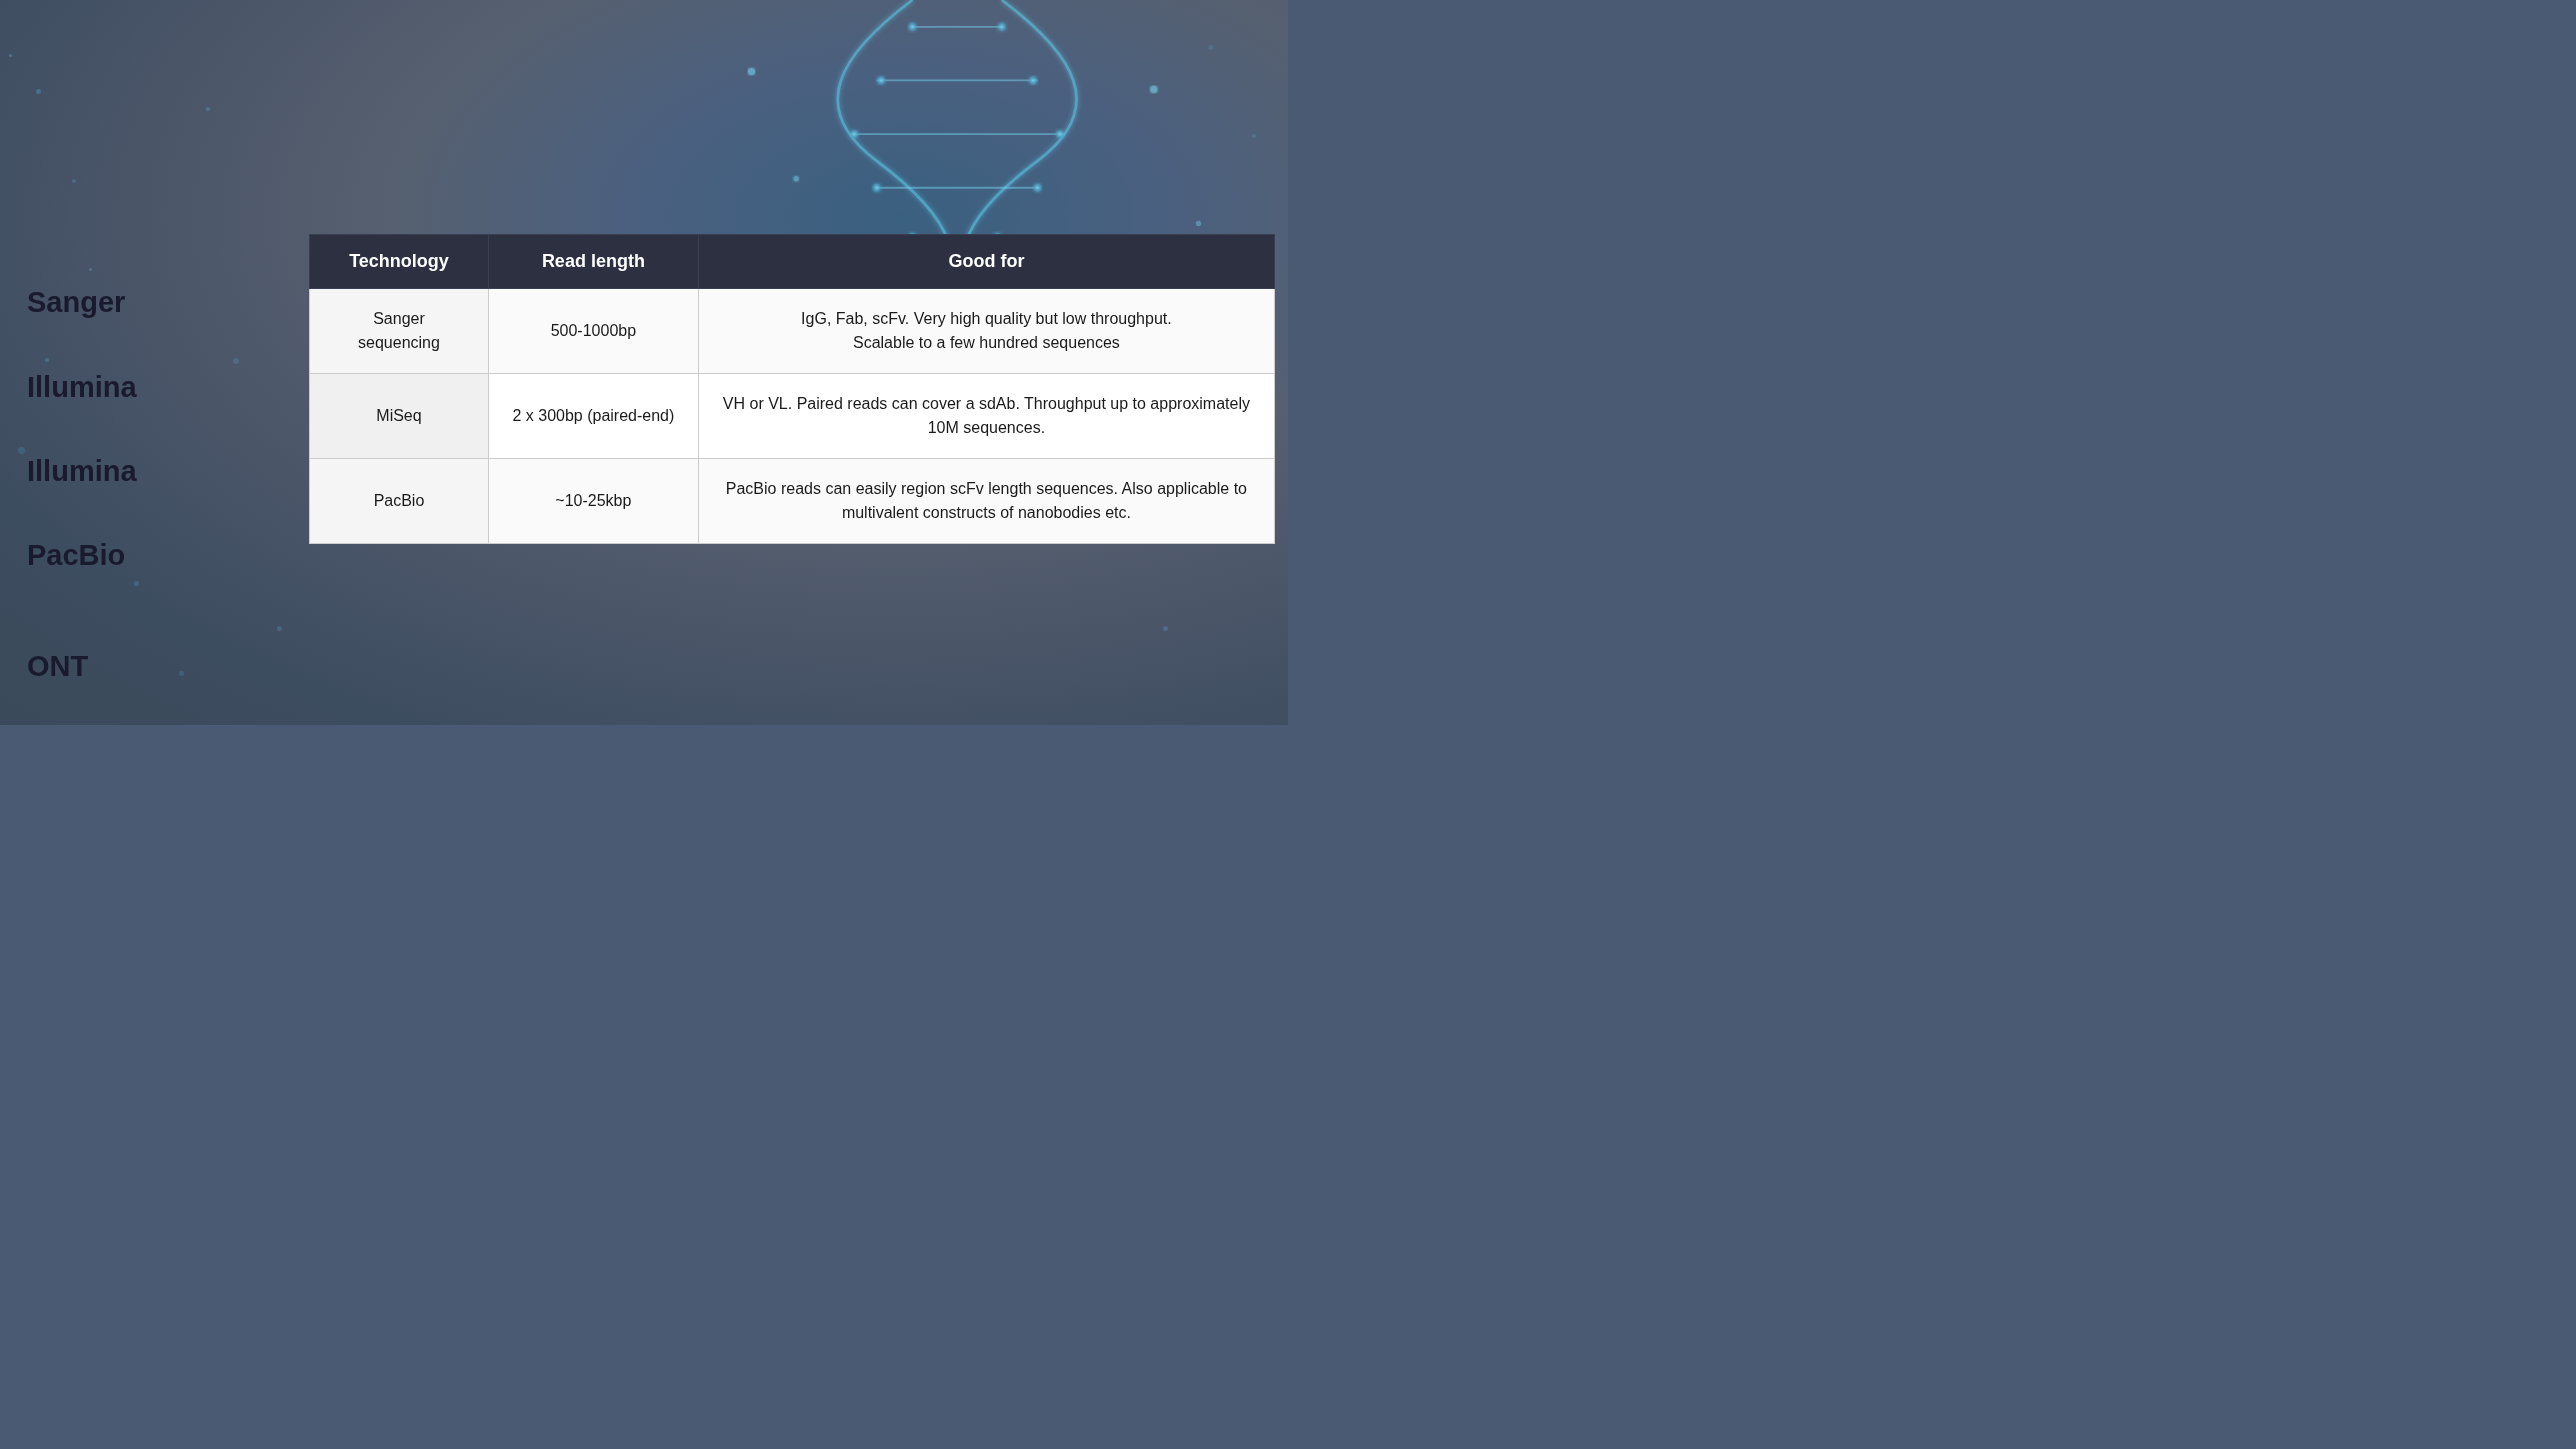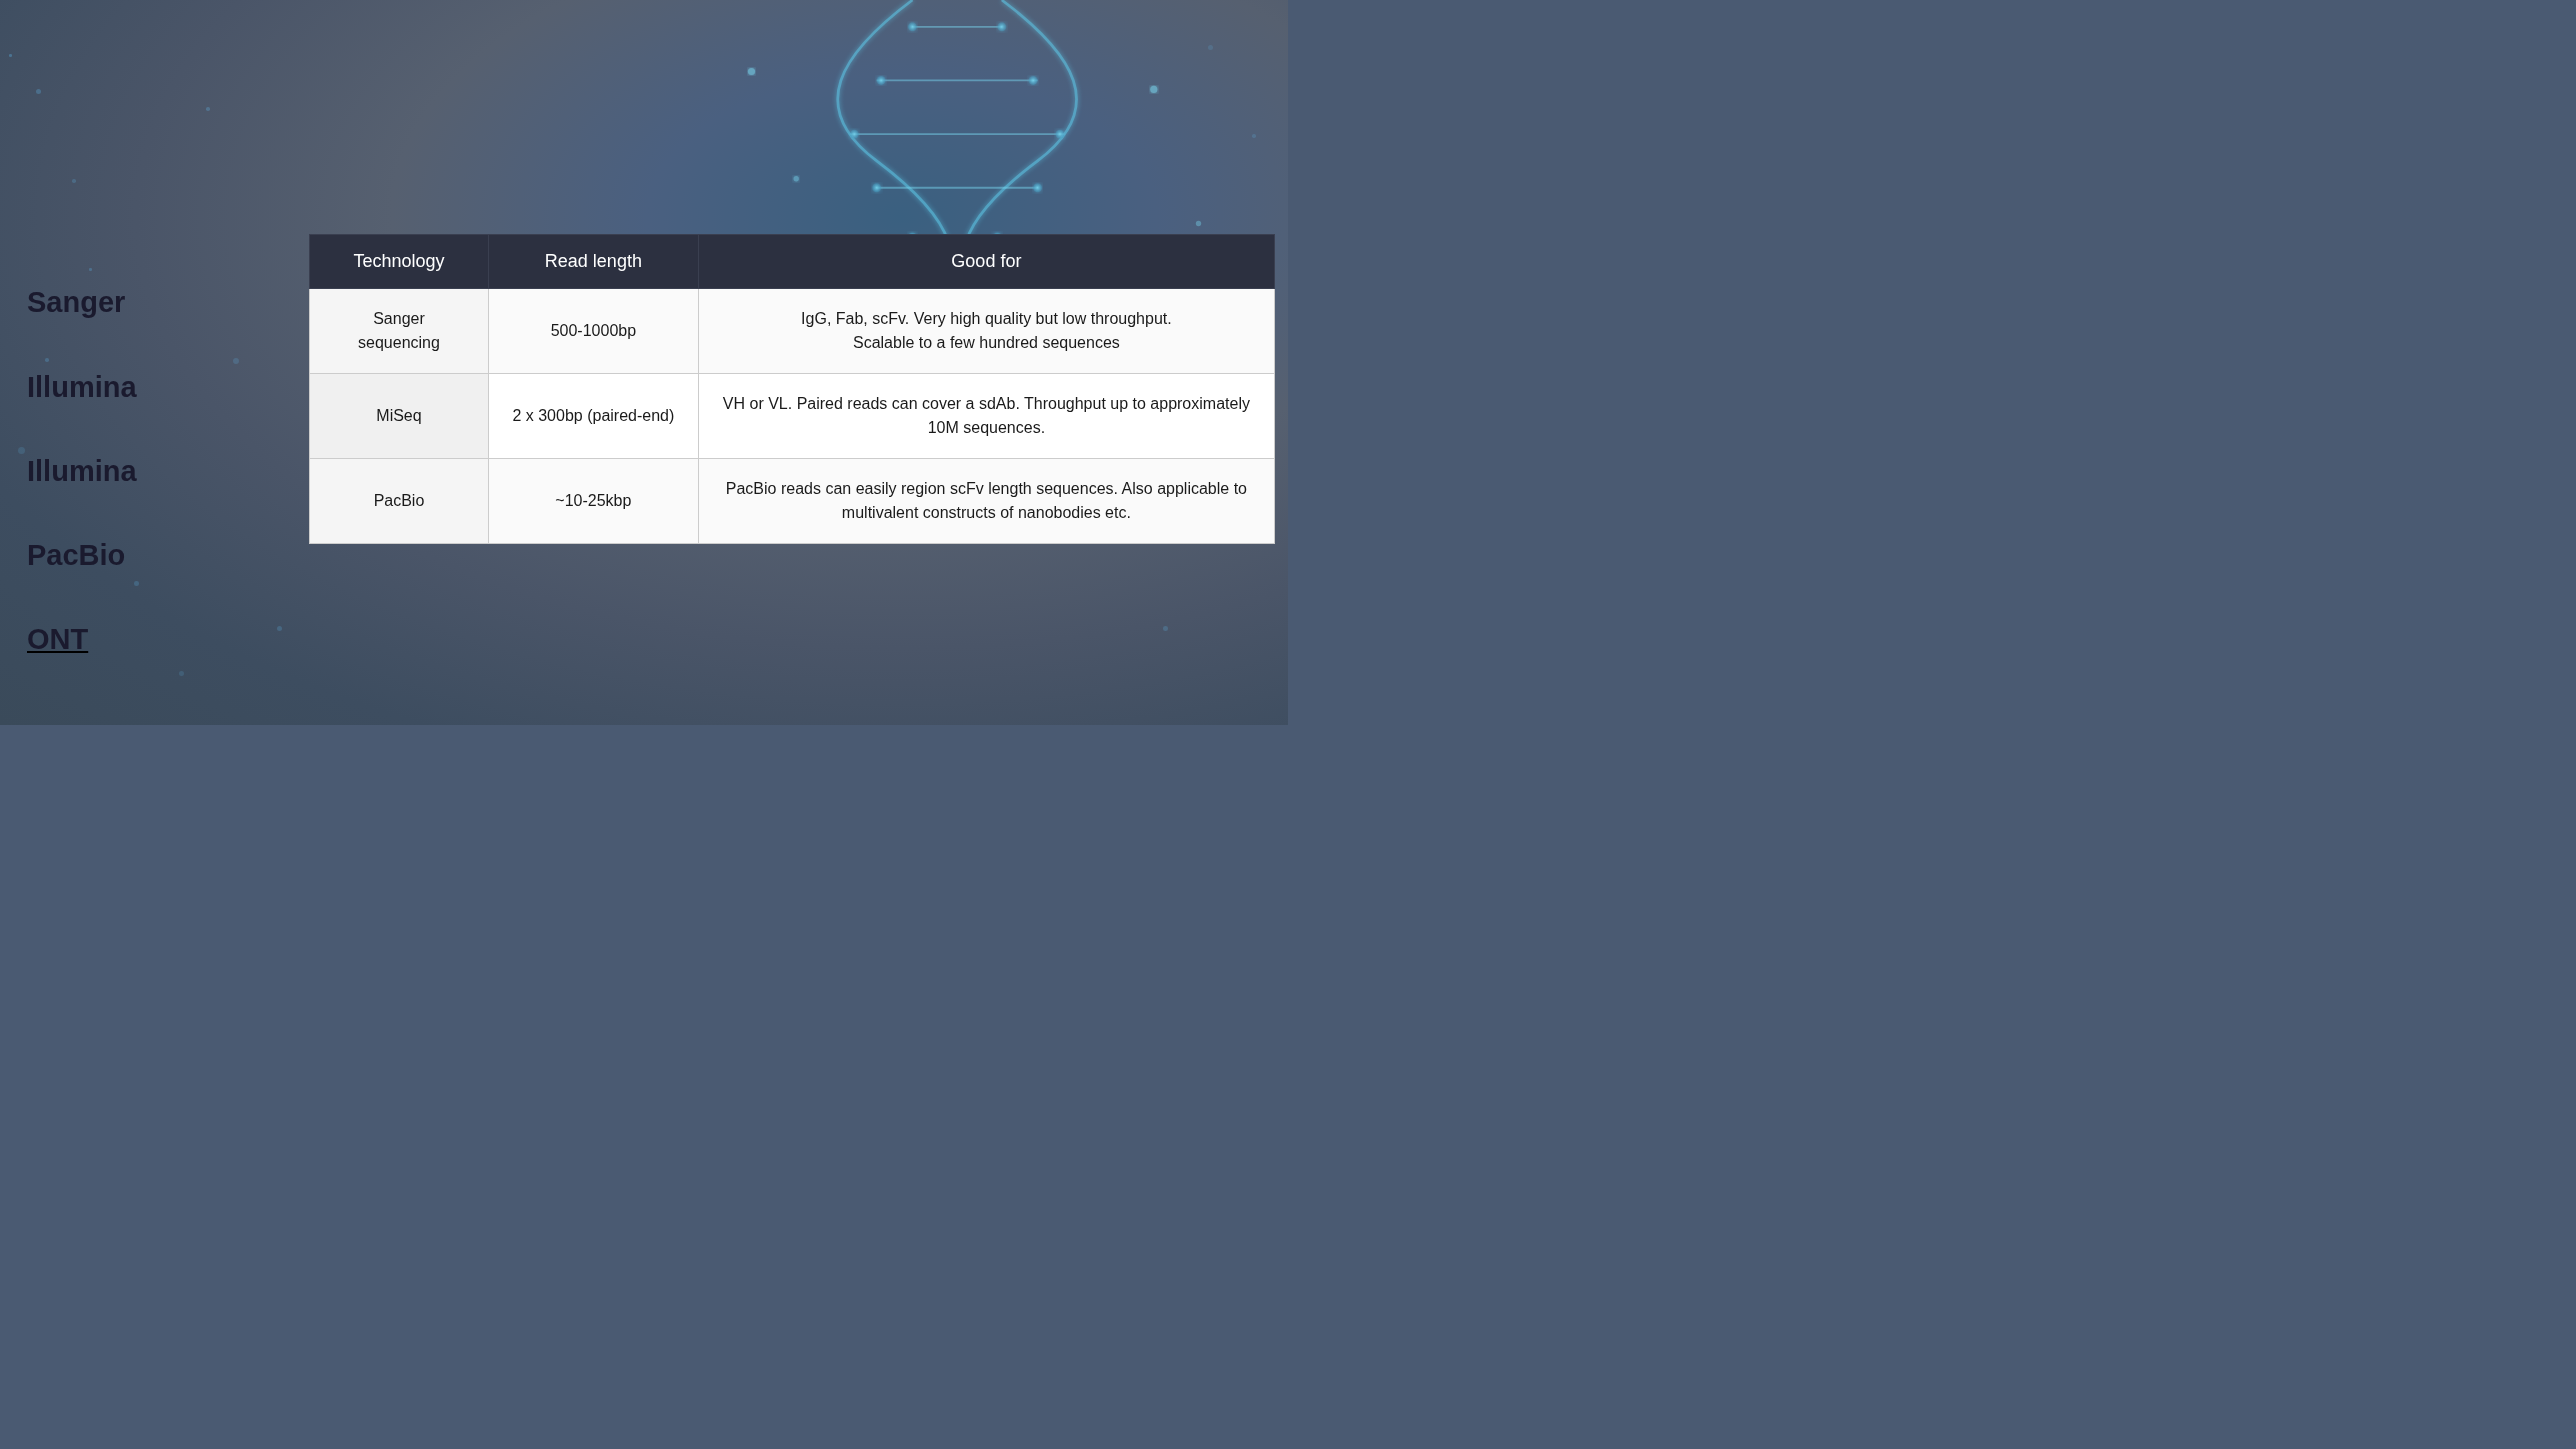--- a/index.html
+++ b/index.html
@@ -76,21 +76,21 @@
       border-collapse: collapse;
       background: white;
     }
 
     thead tr {
       background: #2c3040;
     }
 
     thead th {
       color: white;
-      font-weight: 400;
+      font-weight: 700;
       font-size: 18px;
       padding: 16px 34px;
       text-align: center;
       border: 0.9px solid #3a3f50;
     }
 
     thead th:first-child {
       width: 179px;
     }
     thead th:nth-child(2) {
@@ -214,21 +214,21 @@
   </div>
   <div style="height: 84px; display: flex; align-items: center;">
     <span class="side-label">Illumina</span>
   </div>
   <div style="height: 84px; display: flex; align-items: center;">
     <span class="side-label">Illumina</span>
   </div>
   <div style="height: 84px; display: flex; align-items: center;">
     <span class="side-label">PacBio</span>
   </div>
-  <div style="height: 84px; display: flex; align-items: center; text-decoration: underline;">
+  <div style="height: 84px; display: flex; align-items: flex-end;">
     <span class="side-label">ONT</span>
   </div>
 </div>
 
 <div class="table-container">
   <table>
     <thead>
       <tr>
         <th>Technology</th>
         <th>Read length</th>

